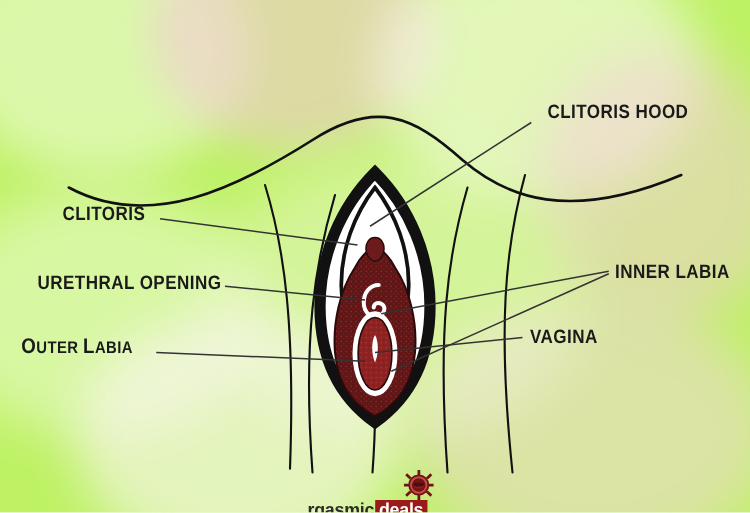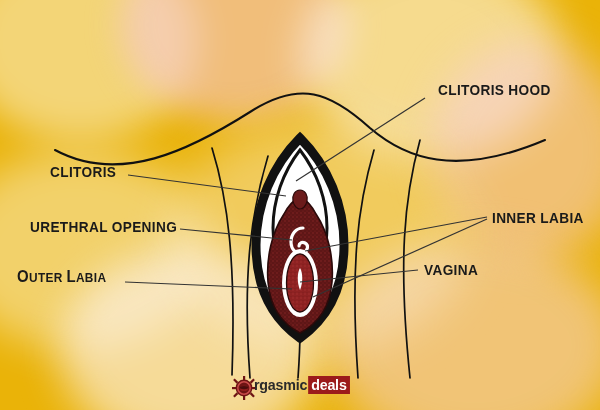--- a/index.html
+++ b/index.html
@@ -5,21 +5,21 @@
   html, body {
     margin: 0;
     padding: 0;
     background: #ffffff;
   }
   #canvas {
     position: relative;
     width: 600px;
     height: 410px;
     overflow: hidden;
-    background: #eab308;
+    background: #bef264;
     font-family: "Liberation Sans", sans-serif;
   }
   
   .blotch {
     position: absolute;
     border-radius: 50%;
     pointer-events: none;
   }
   #diagram-svg {
     position: absolute;
@@ -40,25 +40,26 @@
   }
   .label.lt { transform-origin: left center; }
   .label.rt { transform-origin: left center; }
   
   .smallcaps .cap { font-size: 17px; }
   .smallcaps .sm { font-size: 13.5px; }
 
   
   #logo {
     position: absolute;
-    left: 232px;
+    left: 248px;
     top: 376px;
     height: 24px;
     display: flex;
-    align-items: flex-start;
+    align-items: flex-end;
+    flex-direction: column;
   }
   #logo-mark {
     position: relative;
     width: 24px;
     height: 24px;
     flex: 0 0 auto;
   }
   #logo-text {
     font-size: 15px;
     font-weight: 700;

